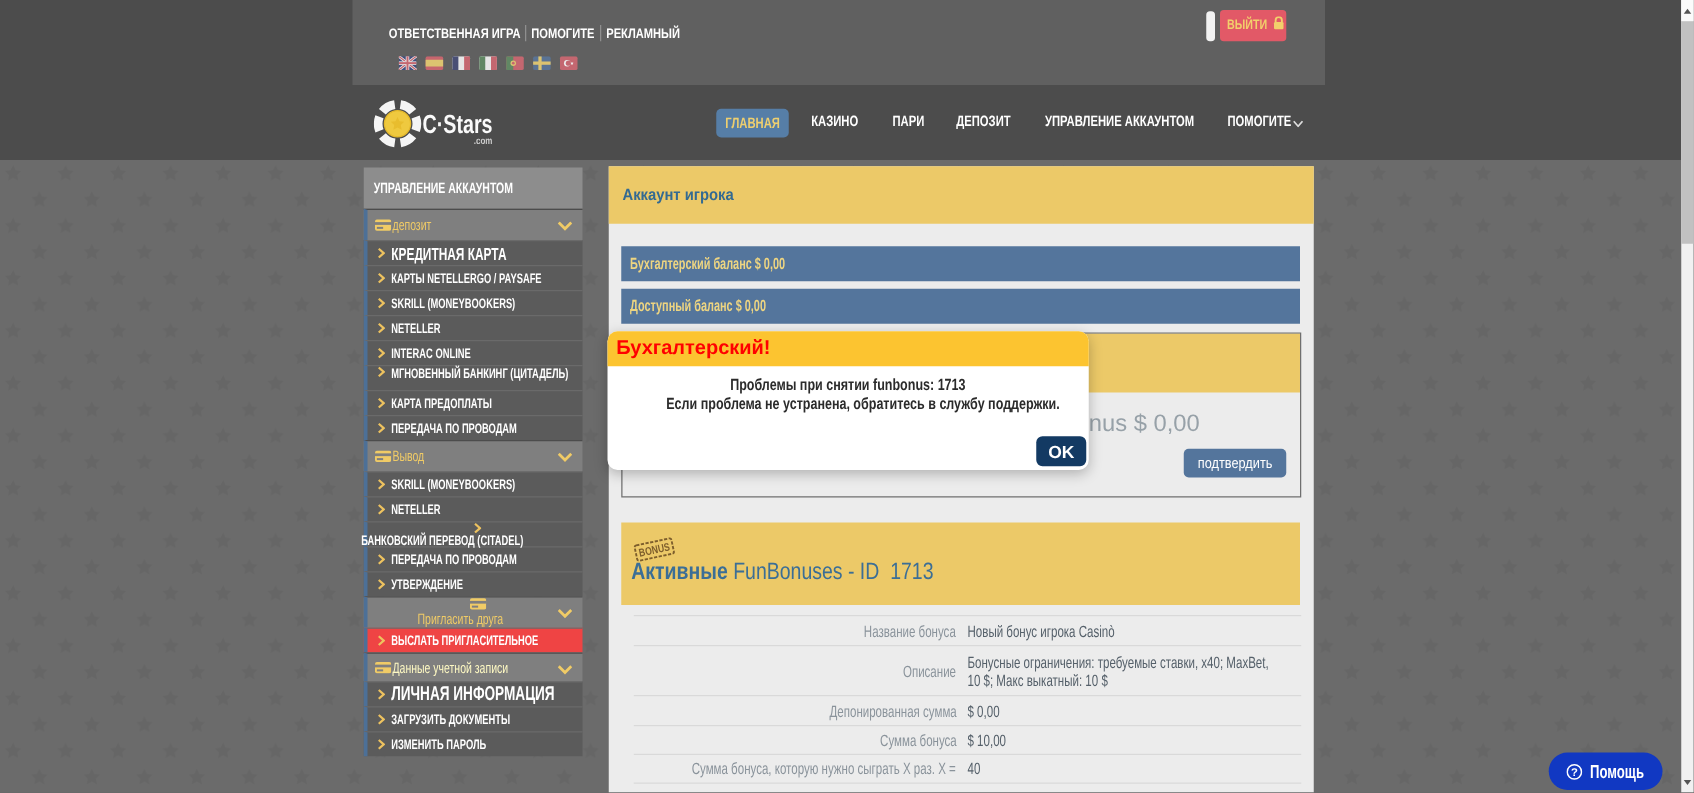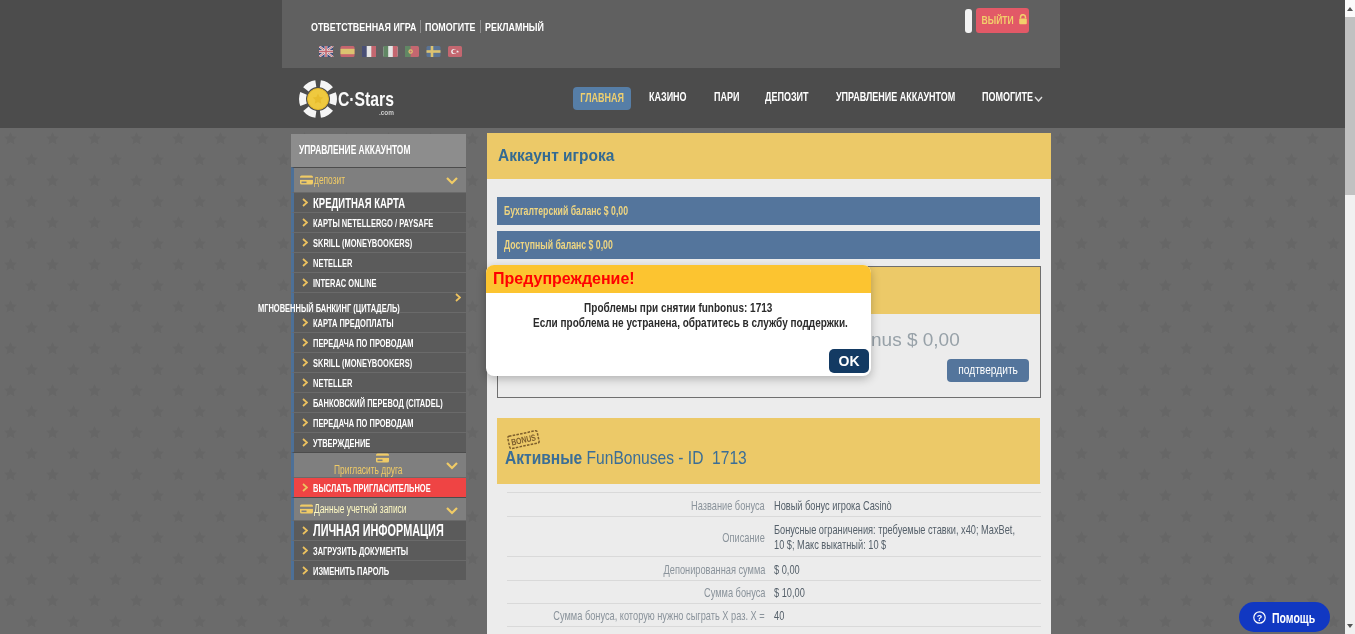--- a/index.html
+++ b/index.html
@@ -157,51 +157,62 @@
           <path d="M1 1 L5 4.5 L1 8" stroke="#edc25f" stroke-width="1.8" fill="none"></path>
         </svg>
         <span class="t ol" style="transform:scaleX(.68)">NETELLER</span>
       </div>
       <div style="height: 20px; background: rgb(91, 91, 91); border-left: 3px solid rgb(77, 112, 151); border-top: 1px solid rgb(106, 106, 106); color: rgb(255, 255, 255); font-size: 11px; font-weight: bold; display: flex; align-items: center; padding-left: 8px;">
         <svg width="6" height="9" style="margin-right:5px;flex:none">
           <path d="M1 1 L5 4.5 L1 8" stroke="#edc25f" stroke-width="1.8" fill="none"></path>
         </svg>
         <span class="t ol" style="transform:scaleX(.68)">INTERAC ONLINE</span>
       </div>
-      <div style="height: 20px; background: rgb(91, 91, 91); border-left: 3px solid rgb(77, 112, 151); border-top: 1px solid rgb(106, 106, 106); color: rgb(255, 255, 255); font-size: 11px; font-weight: bold; display: flex; align-items: flex-end; padding-left: 8px; flex-direction: column;">
+      <div style="height: 20px; background: rgb(91, 91, 91); border-left: 3px solid rgb(77, 112, 151); border-top: 1px solid rgb(106, 106, 106); color: rgb(255, 255, 255); font-size: 11px; font-weight: bold; display: flex; align-items: flex-start; padding-left: 8px;">
         <svg width="6" height="9" style="margin-right:5px;flex:none">
           <path d="M1 1 L5 4.5 L1 8" stroke="#edc25f" stroke-width="1.8" fill="none"></path>
         </svg>
         <span class="t ol" style="transform:scaleX(.68)">МГНОВЕННЫЙ БАНКИНГ (ЦИТАДЕЛЬ)</span>
       </div>
       <div style="height: 20px; background: rgb(91, 91, 91); border-left: 3px solid rgb(77, 112, 151); border-top: 1px solid rgb(106, 106, 106); color: rgb(255, 255, 255); font-size: 11px; font-weight: bold; display: flex; align-items: center; padding-left: 8px;">
         <svg width="6" height="9" style="margin-right:5px;flex:none">
           <path d="M1 1 L5 4.5 L1 8" stroke="#edc25f" stroke-width="1.8" fill="none"></path>
         </svg>
         <span class="t ol" style="transform:scaleX(.68)">КАРТА ПРЕДОПЛАТЫ</span>
       </div>
       <div style="height: 20px; background: rgb(91, 91, 91); border-left: 3px solid rgb(77, 112, 151); border-top: 1px solid rgb(106, 106, 106); color: rgb(255, 255, 255); font-size: 11px; font-weight: bold; display: flex; align-items: center; padding-left: 8px;">
         <svg width="6" height="9" style="margin-right:5px;flex:none">
           <path d="M1 1 L5 4.5 L1 8" stroke="#edc25f" stroke-width="1.8" fill="none"></path>
         </svg>
         <span class="t ol" style="transform:scaleX(.68)">ПЕРЕДАЧА ПО ПРОВОДАМ</span>
       </div>
+      <div style="height: 25px; background: rgb(127, 127, 127); border-left: 3px solid rgb(77, 112, 151); border-top: 1px solid rgb(76, 76, 76); color: rgb(240, 203, 102); font-size: 12px; display: flex; align-items: center; padding-left: 6px; position: relative;">
+        <svg width="13" height="10" style="margin-right:1px">
+          <rect x="0" y="0.5" width="13" height="9" rx="1.5" fill="#f0cb66"></rect>
+          <rect x="0" y="2.7" width="13" height="2.2" fill="#7f7f7f"></rect>
+          <rect x="1.5" y="6.5" width="5" height="1.6" fill="#7f7f7f"></rect>
+        </svg>
+        <span class="t ol" style="transform:scaleX(.70)">Вывод</span>
+        <svg width="12" height="8" style="position:absolute;right:8px;top:9px">
+          <path d="M1 1 L6 6 L11 1" stroke="#f0cb66" stroke-width="2.2" fill="none"></path>
+        </svg>
+      </div>
       <div style="height: 20px; background: rgb(91, 91, 91); border-left: 3px solid rgb(77, 112, 151); border-top: 1px solid rgb(106, 106, 106); color: rgb(255, 255, 255); font-size: 11px; font-weight: bold; display: flex; align-items: center; padding-left: 8px;">
         <svg width="6" height="9" style="margin-right:5px;flex:none">
           <path d="M1 1 L5 4.5 L1 8" stroke="#edc25f" stroke-width="1.8" fill="none"></path>
         </svg>
         <span class="t ol" style="transform:scaleX(.68)">SKRILL (MONEYBOOKERS)</span>
       </div>
       <div style="height: 20px; background: rgb(91, 91, 91); border-left: 3px solid rgb(77, 112, 151); border-top: 1px solid rgb(106, 106, 106); color: rgb(255, 255, 255); font-size: 11px; font-weight: bold; display: flex; align-items: center; padding-left: 8px;">
         <svg width="6" height="9" style="margin-right:5px;flex:none">
           <path d="M1 1 L5 4.5 L1 8" stroke="#edc25f" stroke-width="1.8" fill="none"></path>
         </svg>
         <span class="t ol" style="transform:scaleX(.68)">NETELLER</span>
       </div>
-      <div style="height: 20px; background: rgb(91, 91, 91); border-left: 3px solid rgb(77, 112, 151); border-top: 1px solid rgb(106, 106, 106); color: rgb(255, 255, 255); font-size: 11px; font-weight: bold; display: flex; align-items: center; padding-left: 8px;">
+      <div style="height: 20px; background: rgb(91, 91, 91); border-left: 3px solid rgb(77, 112, 151); border-top: 1px solid rgb(106, 106, 106); color: rgb(255, 255, 255); font-size: 11px; font-weight: bold; display: flex; align-items: center; padding-left: 8px; flex-direction: column;">
         <svg width="6" height="9" style="margin-right:5px;flex:none">
           <path d="M1 1 L5 4.5 L1 8" stroke="#edc25f" stroke-width="1.8" fill="none"></path>
         </svg>
         <span class="t ol" style="transform:scaleX(.68)">БАНКОВСКИЙ ПЕРЕВОД (CITADEL)</span>
       </div>
       <div style="height: 20px; background: rgb(91, 91, 91); border-left: 3px solid rgb(77, 112, 151); border-top: 1px solid rgb(106, 106, 106); color: rgb(255, 255, 255); font-size: 11px; font-weight: bold; display: flex; align-items: center; padding-left: 8px;">
         <svg width="6" height="9" style="margin-right:5px;flex:none">
           <path d="M1 1 L5 4.5 L1 8" stroke="#edc25f" stroke-width="1.8" fill="none"></path>
         </svg>
         <span class="t ol" style="transform:scaleX(.68)">ПЕРЕДАЧА ПО ПРОВОДАМ</span>
@@ -256,21 +267,21 @@
         <svg width="6" height="9" style="margin-right:5px;flex:none">
           <path d="M1 1 L5 4.5 L1 8" stroke="#edc25f" stroke-width="1.8" fill="none"></path>
         </svg>
         <span class="t ol" style="transform:scaleX(.68)">ИЗМЕНИТЬ ПАРОЛЬ</span>
       </div>
     </div>
 </div>
 
 <div class="abs" style="left:487px;top:133px;width:564px;height:501px;background:#ececec;"></div>
 
-<div class="abs" style="left:487px;top:133px;width:564px;height:46px;background:#ecc968;color:#336a92;font-size:17px;font-weight:bold;line-height:46px;padding-left:11px;"><span class="t ol" style="transform:scaleX(.91)">Аккаунт игрока</span></div>
+<div class="abs" style="left:487px;top:133px;width:564px;height:46px;background:#ecc968;color:#336a92;font-size:13px;font-weight:bold;line-height:46px;padding-left:11px;"><span class="t ol" style="transform:scaleX(.91)">Аккаунт игрока</span></div>
 
 <div class="abs" style="left:497px;top:197px;width:543px;height:28px;background:#54759c;color:#eed581;font-size:13px;font-weight:bold;line-height:28px;padding-left:7px;"><span class="t ol" style="transform:scaleX(.67)">Бухгалтерский баланс $ 0,00</span></div>
 <div class="abs" style="left:497px;top:231px;width:543px;height:28px;background:#54759c;color:#eed581;font-size:13px;font-weight:bold;line-height:28px;padding-left:7px;"><span class="t ol" style="transform:scaleX(.67)">Доступный баланс $ 0,00</span></div>
 
 <div class="abs" style="left:497px;top:266px;width:544px;height:132px;border:1px solid #6f6f6f;background:#ececec;">
   <div style="height:47px;background:#ecc968;"></div>
   <div style="position:absolute;left:373px;top:62px;color:#97a1a8;font-size:19px;">nus $ 0,00</div>
   <div style="position:absolute;left:449px;top:92px;width:82px;height:23px;background:#54759c;border-radius:4px;color:#fff;font-size:12px;text-align:center;line-height:23px;"><span class="t oc" style="transform:scaleX(.85)">подтвердить</span></div>
 </div>
 
@@ -302,21 +313,21 @@
       <span class="t or" style="position:absolute;right:276px;top:50%;transform:translateY(-50%) scaleX(.71);color:#8a939b;">Сумма бонуса</span>
       <span class="t ol" style="position:absolute;left:267px;top:50%;transform:translateY(-50%) scaleX(.71);color:#55606a;line-height:15px;">$ 10,00</span>
     </div>
     <div style="position:relative;border-bottom:1px solid #d9d9d9;height:23px;">
       <span class="t or" style="position:absolute;right:276px;top:50%;transform:translateY(-50%) scaleX(.71);color:#8a939b;">Сумма бонуса, которую нужно сыграть X раз. X =</span>
       <span class="t ol" style="position:absolute;left:267px;top:50%;transform:translateY(-50%) scaleX(.71);color:#55606a;line-height:15px;">40</span>
     </div>
   </div>
 
 <div class="abs" style="left:486px;top:265px;width:385px;height:111px;border-radius:8px;background:#fff;box-shadow:0 3px 10px rgba(0,0,0,.25);">
-  <div style="height:28px;background:#fcc430;border-radius:8px 8px 0 0;color:#f00;font-weight:bold;font-size:16px;line-height:28px;padding-left:7px;">Предупреждение!</div>
+  <div style="height:28px;background:#fcc430;border-radius:8px 8px 0 0;color:#f00;font-weight:bold;font-size:16px;line-height:28px;padding-left:7px;">Бухгалтерский!</div>
   <div style="text-align:center;color:#2b2b2b;font-size:13px;font-weight:bold;padding-top:7px;line-height:15px;">
     <span class="t oc" style="transform:scaleX(.77)">Проблемы при снятии funbonus: 1713</span><br>
     <span class="t oc" style="transform:scaleX(.77)">Если проблема не устранена, обратитесь в службу поддержки.</span>
   </div>
   <div style="position:absolute;left:343px;top:84px;width:40px;height:24px;background:#133a63;border-radius:5px;color:#fff;font-size:14px;font-weight:bold;text-align:center;line-height:24px;">OK</div>
 </div>
 
 <div class="abs" style="left:1239px;top:602px;width:91px;height:30px;background:#1138c2;border-radius:15px;color:#fff;">
   <svg style="position:absolute;left:14px;top:9px;" width="13" height="13">
     <circle cx="6.5" cy="6.5" r="5.7" fill="none" stroke="#fff" stroke-width="1.2"></circle>

